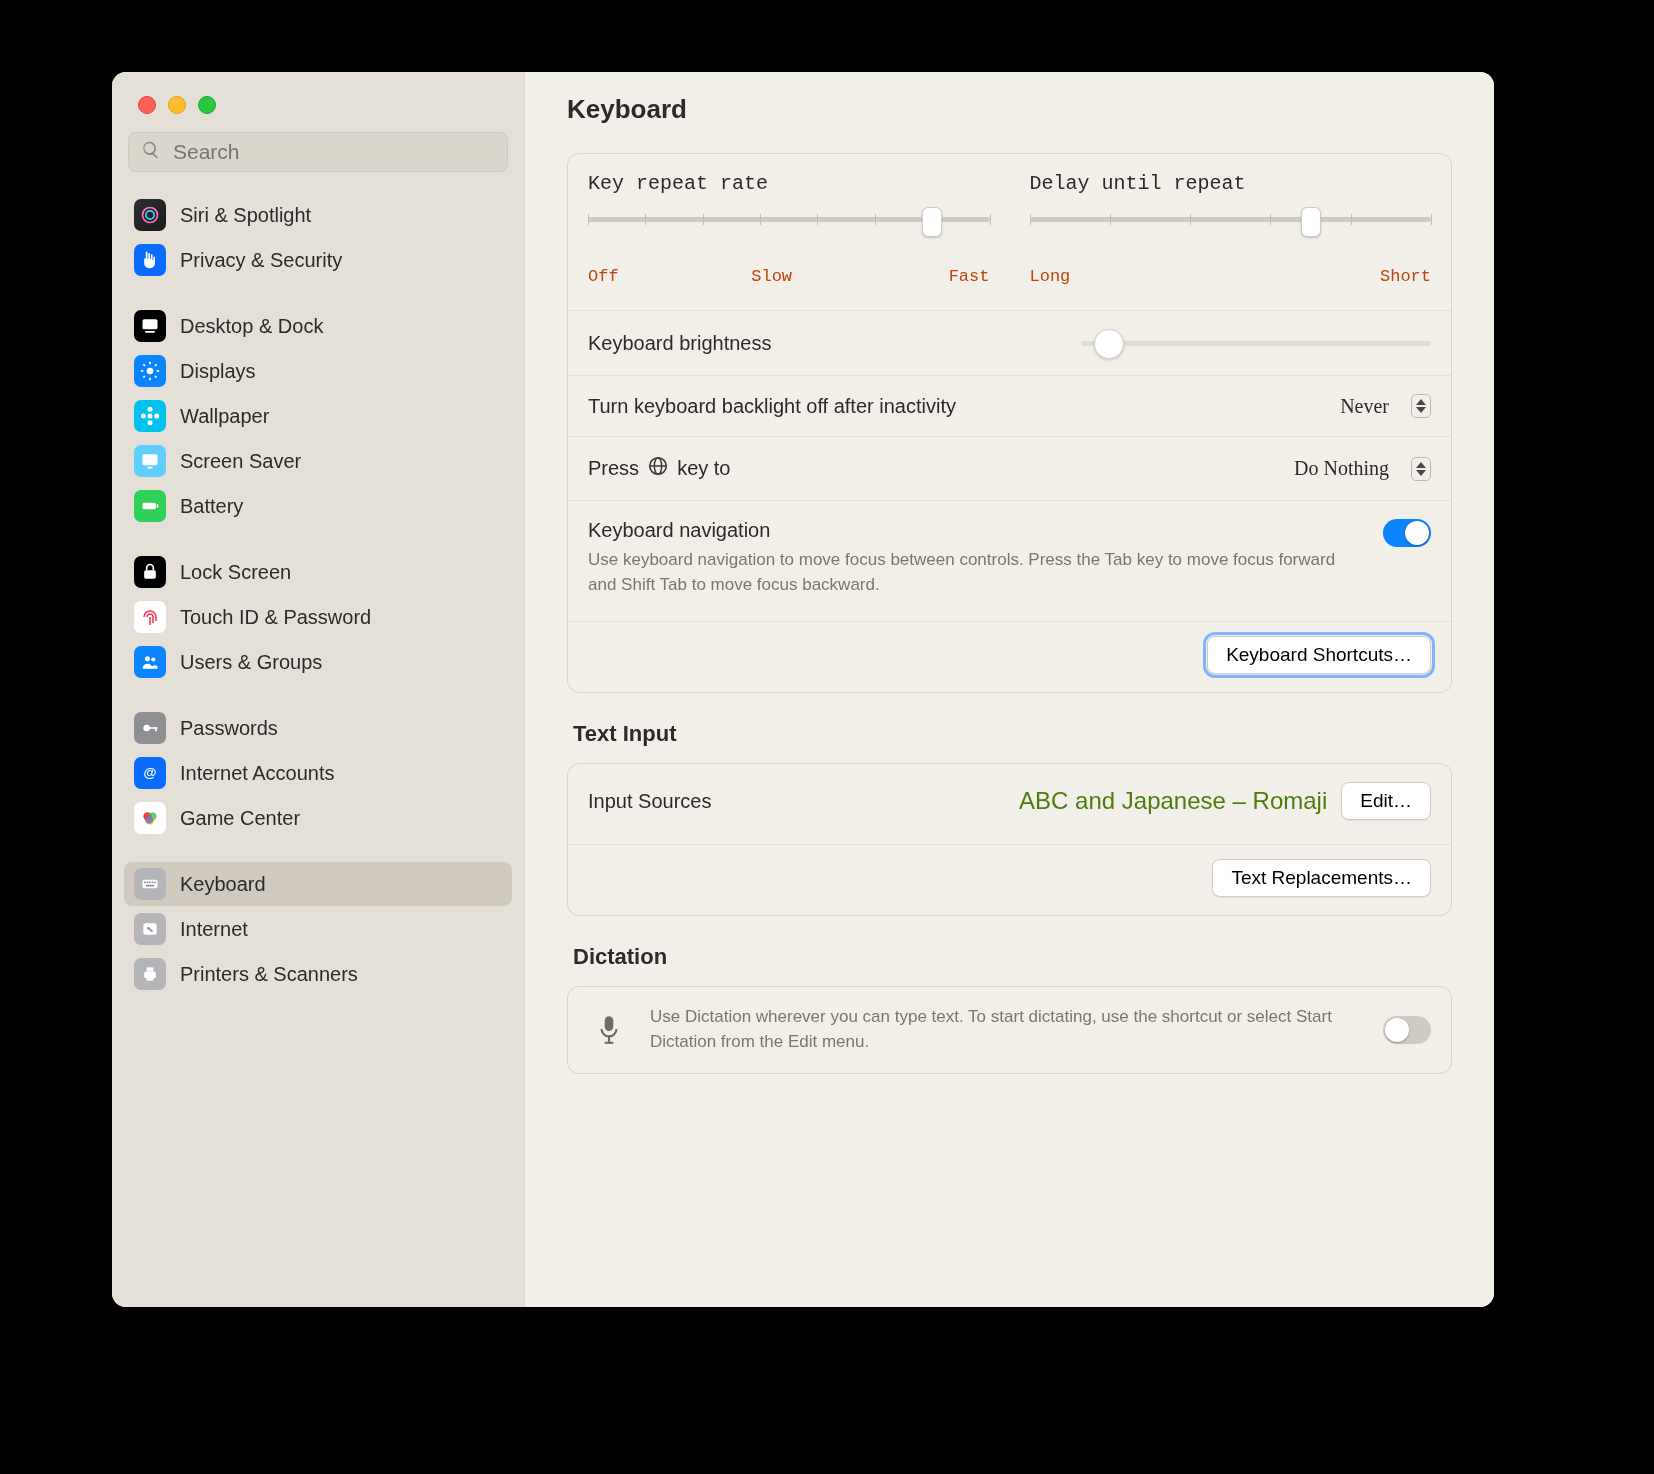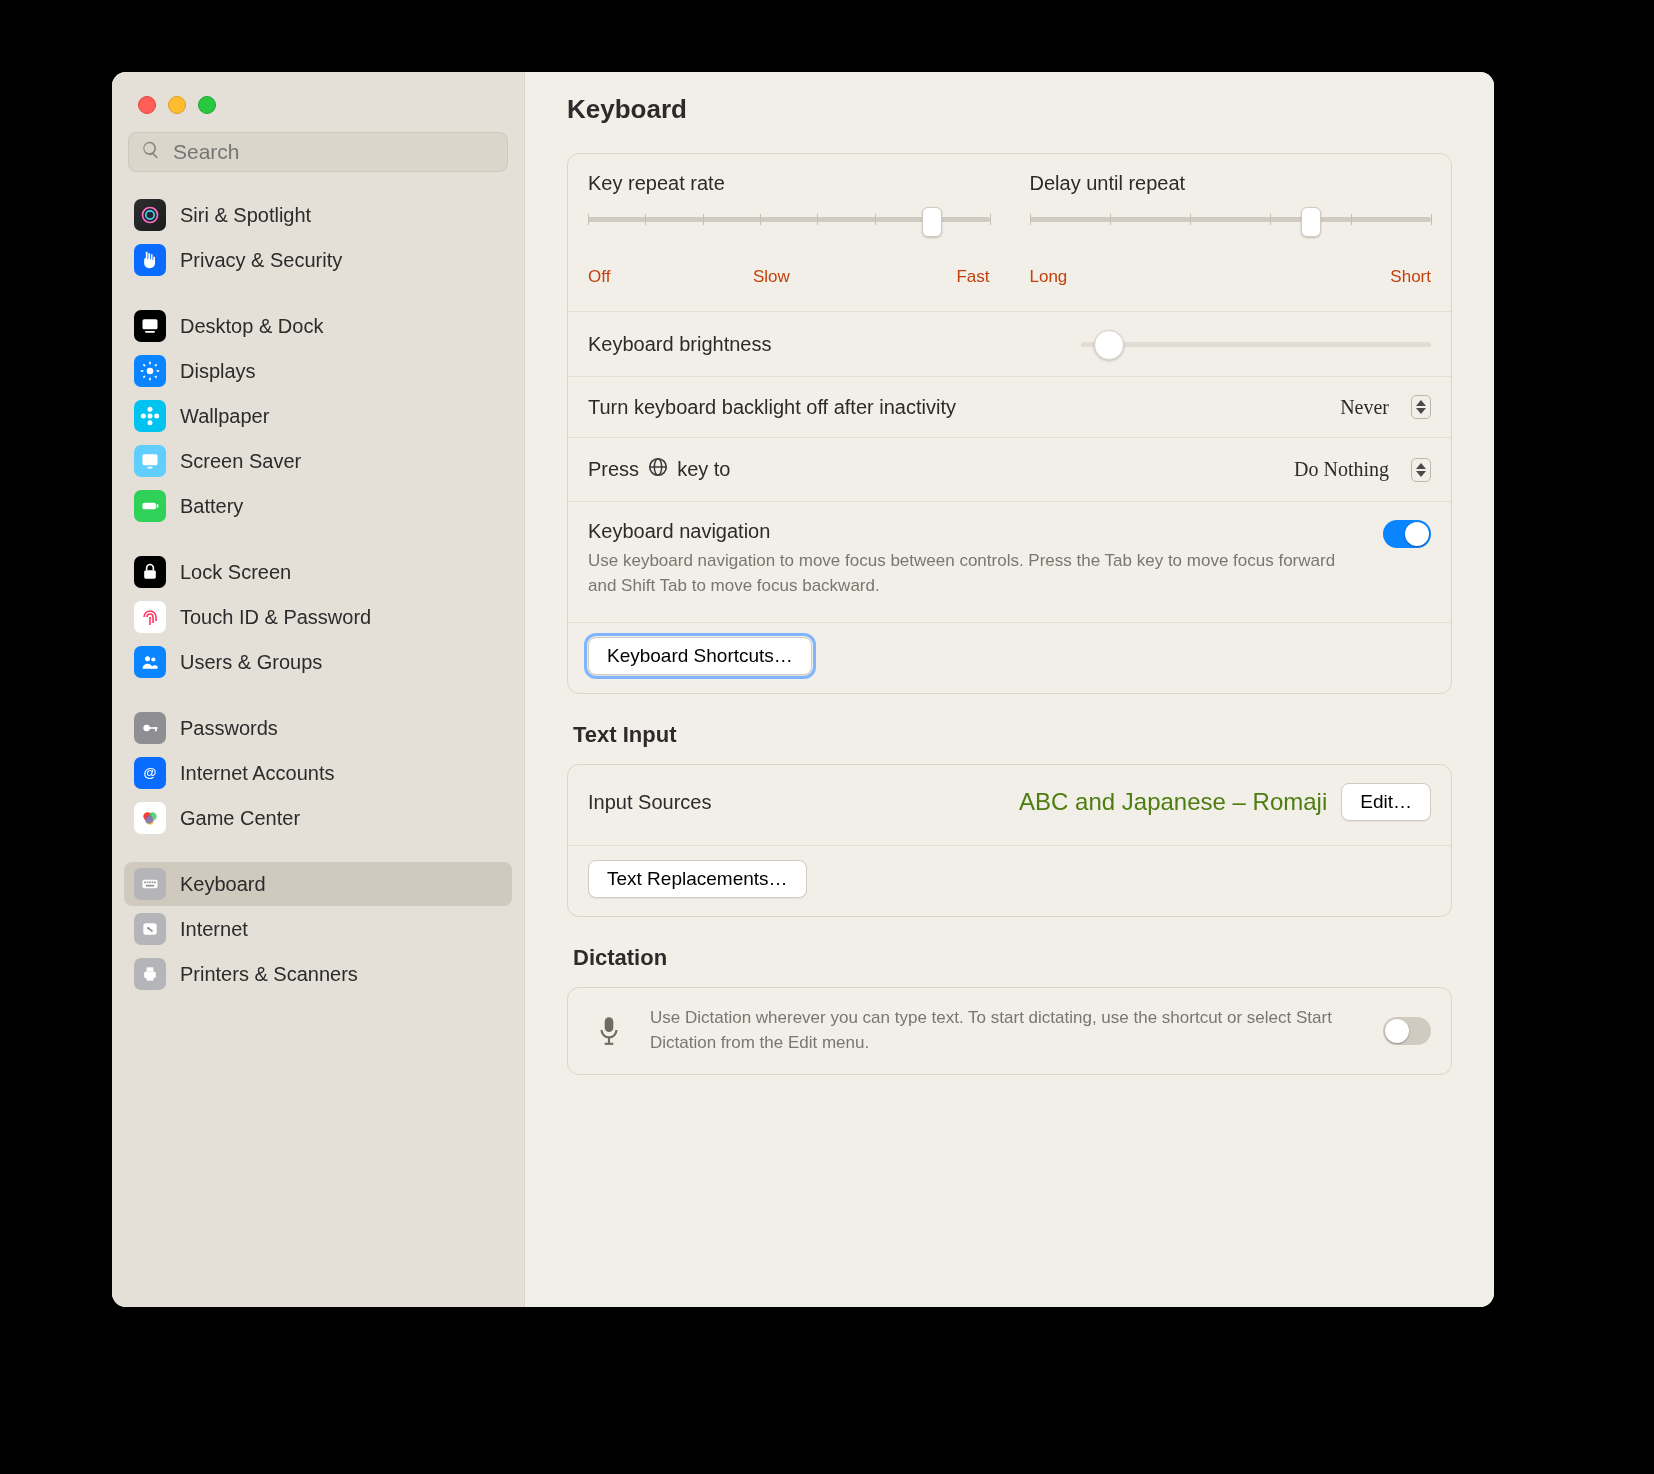--- a/index.html
+++ b/index.html
@@ -139,20 +139,21 @@
   .row-sub { font-size:17px; color:var(--text-muted); line-height:1.45; }
   .row .val { font-size:20px; color:var(--text);font-family:Liberation Serif, serif; }
   .sel-arrows {
     width:18px; height:22px; display:inline-flex; flex-direction:column; justify-content:center; align-items:center;
     background:#f2efe8; border:1px solid #bcb8af; border-radius:5px; margin-left:8px;
   }
   .sel-arrows svg { width:10px; height:8px; fill:#4a4a4a; }
   .pair {
     display:flex; gap:40px;
     padding:18px 20px 24px 20px;
+    font-family:Liberation Mono, monospace;
   }
   .pair .col { flex:1; display:flex; flex-direction:column; }
   .col-title { font-size:20px; margin-bottom:18px; }
   .slider-wrap { position:relative; height:40px; }
   .track {
     position:relative;
     height:5px; background:#cfcbc1; border-radius:3px;
     margin-top:4px;
   }
   .ticks { position:absolute; left:0; right:0; top:-3px; height:12px; }
@@ -180,21 +181,21 @@
   }
   .plain-slider .tr {
     position:absolute; left:0; right:0; top:12px; height:5px; background:#e1ddd3; border-radius:3px;
   }
   .plain-slider .th {
     position:absolute; top:0; width:28px; height:28px; border-radius:50%;
     background:#fff; border:1px solid #d8d4ca; box-shadow:0 1px 3px rgba(0,0,0,0.2);
     transform:translateX(-50%);
   }
   .btn-row {
-    display:flex; 
+    display:flex; justify-content:flex-end;
     padding:14px 20px 18px 20px;
     border-top:1px solid var(--hr);
     margin-top:6px;
   }
   .btn {
     background:#fff; border:1px solid #cfcbc1; border-radius:8px;
     padding:7px 18px; font-size:19px;
     box-shadow:0 1px 1px rgba(0,0,0,0.06);
   }
   .btn.focus {

